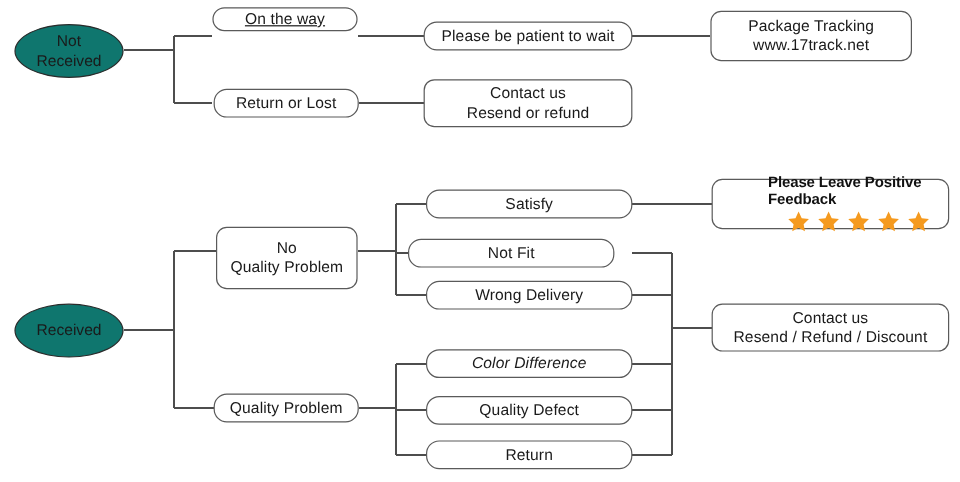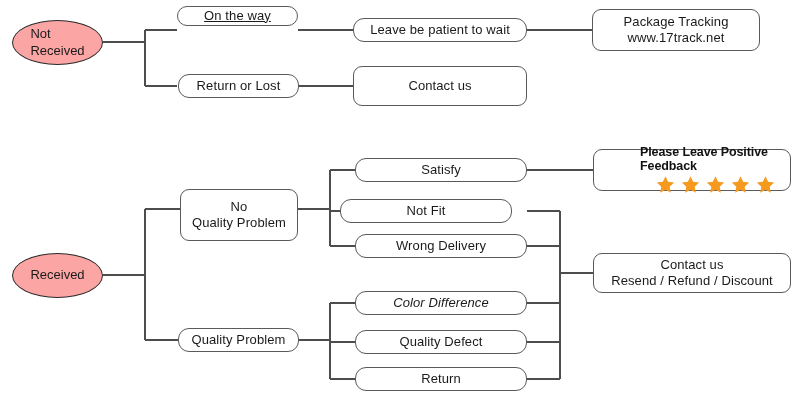--- a/index.html
+++ b/index.html
@@ -43,21 +43,22 @@
   }
   .node.two-line {
     border-radius: 9px;
   }
   .ellipse {
     position: absolute;
     box-sizing: border-box;
     display: flex;
     align-items: center;
     justify-content: center;
-    background: #fca5a5;
+    text-align: center;
+    background: #0f766e;
     color: #1a1a1a;
     border: 1px solid #2b2b2b;
     border-radius: 50%;
     font-size: 13px;
     line-height: 1.3;
     z-index: 2;
   }
   .feedback-node {
     position: absolute;
     box-sizing: border-box;
@@ -156,33 +157,34 @@
 
   <div class="node" style="left:177px; top:6px; width:121px; height:20px;text-decoration:underline;">
     <span class="label">On the way</span>
   </div>
 
   <div class="node" style="left:178px; top:74px; width:121px; height:24px;">
     <span class="label">Return or Lost</span>
   </div>
 
   <div class="node" style="left:353px; top:18px; width:174px; height:24px;">
-    <span class="label">Leave be patient to wait</span>
+    <span class="label">Please be patient to wait</span>
   </div>
 
   <div class="node two-line" style="left:592px; top:9px; width:168px; height:42px;">
     <span class="label">
       <span>Package Tracking</span><br>
       <span>www.17track.net</span>
     </span>
   </div>
 
   <div class="node two-line" style="left:353px; top:66px; width:174px; height:40px;">
     <span class="label">
       <span>Contact us</span><br>
+      <span>Resend or refund</span>
     </span>
   </div>
 
   <div class="ellipse" style="left:12px; top:253px; width:91px; height:45px;">
     <span>Received</span>
   </div>
 
   <div class="node two-line" style="left:180px; top:189px; width:118px; height:52px;">
     <span class="label">
       <span>No</span><br>

